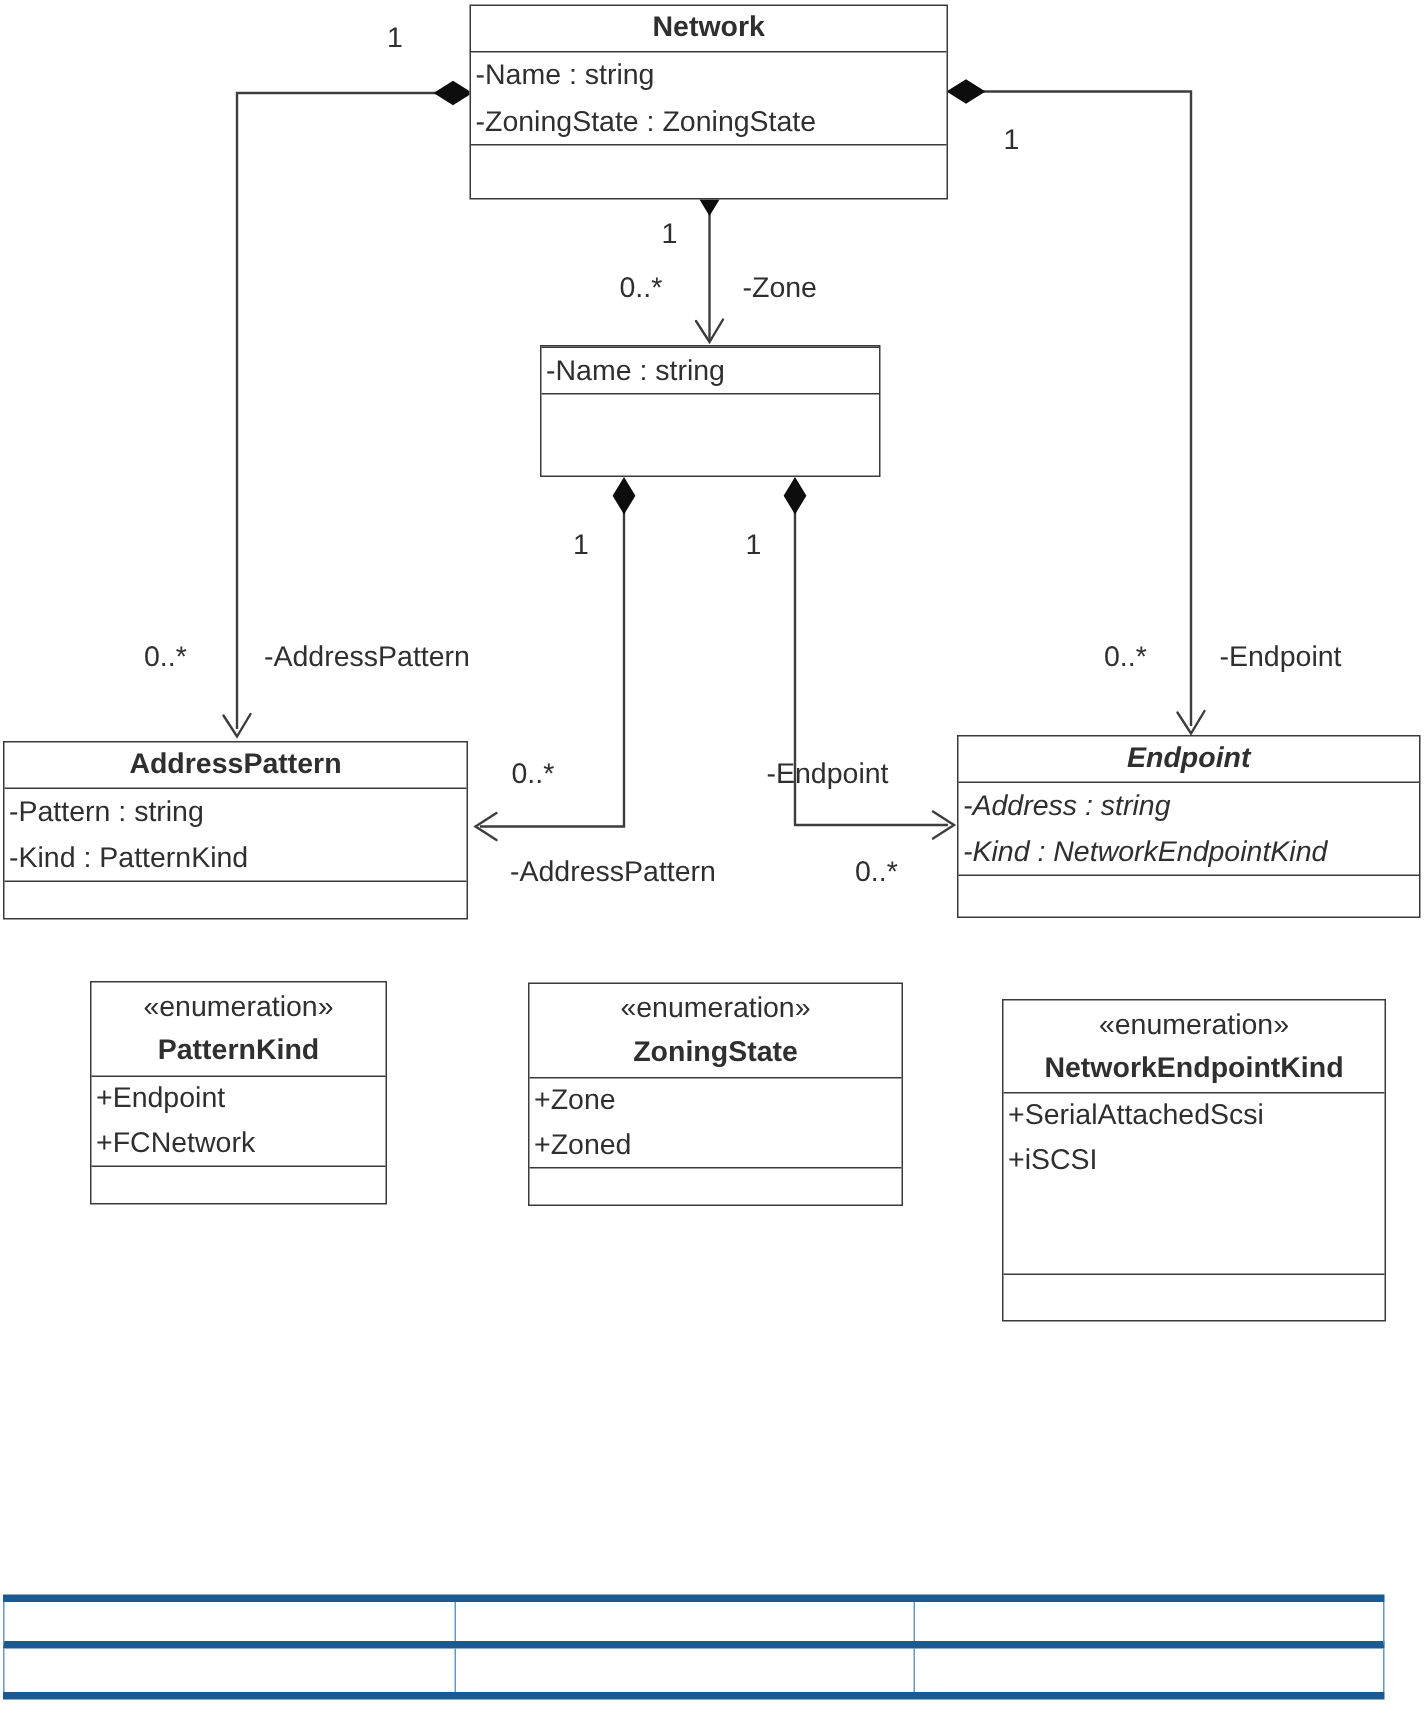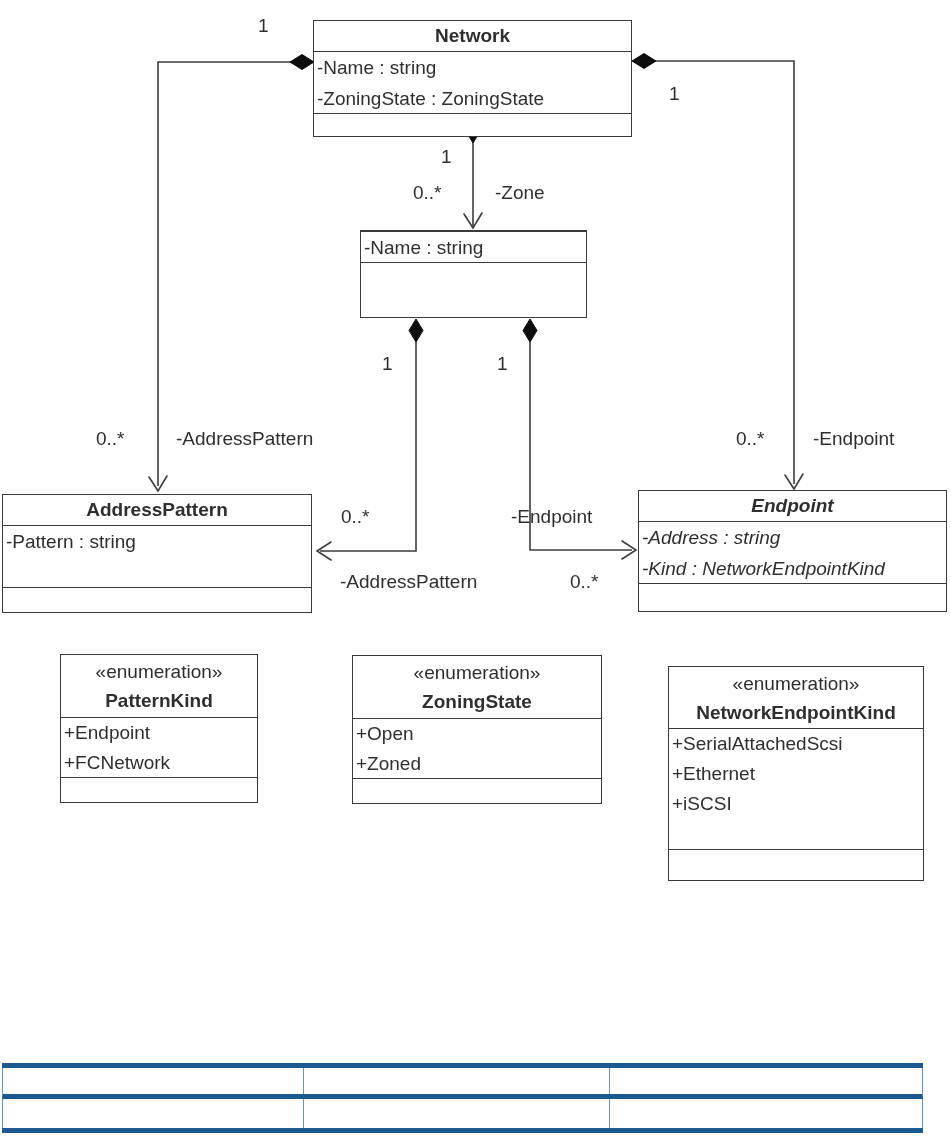--- a/index.html
+++ b/index.html
@@ -137,40 +137,41 @@
       <polygon class="diamond" points="416,319 423,330.5 416,342 409,330.5"></polygon>
       <path class="arrow-open" d="M331,542 L317,551 L331,560"></path>
     </g>
     <g>
       <path class="assoc-line" d="M530,340 V550 H632"></path>
       <polygon class="diamond" points="530,319 537,330.5 530,342 523,330.5"></polygon>
       <path class="arrow-open" d="M622,541 L636,550 L622,559"></path>
     </g>
   </svg>
 
-  <div class="uml-box" style="left:313px; top:20px; width:319px; height:117px;">
+  <div class="uml-box" style="left:313px; top:3px; width:319px; height:130px;">
     <div class="uml-title">Network</div>
     <div class="uml-compartment" style="height:62px;">
       <div class="uml-line">-Name : string</div>
       <div class="uml-line">-ZoningState : ZoningState</div>
     </div>
     <div class="uml-compartment" style="height:23px;"></div>
   </div>
 
   <div class="uml-box" style="left:360px; top:230px; width:227px; height:88px;">
     <div class="uml-compartment" style="height:31px;">
       <div class="uml-line">-Name : string</div>
     </div>
     <div class="uml-compartment" style="height:25px;"></div>
   </div>
 
   <div class="uml-box" style="left:2px; top:494px; width:310px; height:119px;">
     <div class="uml-title">AddressPattern</div>
     <div class="uml-compartment" style="height:62px;">
       <div class="uml-line">-Pattern : string</div>
+      <div class="uml-line">-Kind : PatternKind</div>
     </div>
     <div class="uml-compartment" style="height:24px;"></div>
   </div>
 
   <div class="uml-box" style="left:638px; top:490px; width:309px; height:122px;font-style:italic;">
     <div class="uml-title">Endpoint</div>
     <div class="uml-compartment" style="height:62px;">
       <div class="uml-line">-Address : string</div>
       <div class="uml-line">-Kind : NetworkEndpointKind</div>
     </div>
@@ -188,34 +189,33 @@
     </div>
     <div class="uml-compartment" style="height:24px;"></div>
   </div>
 
   <div class="uml-box" style="left:352px; top:655px; width:250px; height:149px;">
     <div style="height:60px; padding-top:2px;">
       <div class="enum-stereotype">«enumeration»</div>
       <div class="enum-name">ZoningState</div>
     </div>
     <div class="uml-compartment" style="height:60px;">
-      <div class="enum-line">+Open</div>
+      <div class="enum-line">+Zone</div>
       <div class="enum-line">+Zoned</div>
     </div>
     <div class="uml-compartment" style="height:24px;"></div>
   </div>
 
   <div class="uml-box" style="left:668px; top:666px; width:256px; height:215px;">
     <div style="height:59px; padding-top:2px;">
       <div class="enum-stereotype">«enumeration»</div>
       <div class="enum-name">NetworkEndpointKind</div>
     </div>
     <div class="uml-compartment" style="height:121px;">
       <div class="enum-line">+SerialAttachedScsi</div>
-      <div class="enum-line">+Ethernet</div>
       <div class="enum-line">+iSCSI</div>
     </div>
     <div class="uml-compartment" style="height:31px;"></div>
   </div>
 
   <div class="assoc-label" style="left:258px; top:14px;">1</div>
   <div class="assoc-label" style="left:96px; top:427px;">0..*</div>
   <div class="assoc-label" style="left:176px; top:427px;">-AddressPattern</div>
 
   <div class="assoc-label" style="left:669px; top:82px;">1</div>

